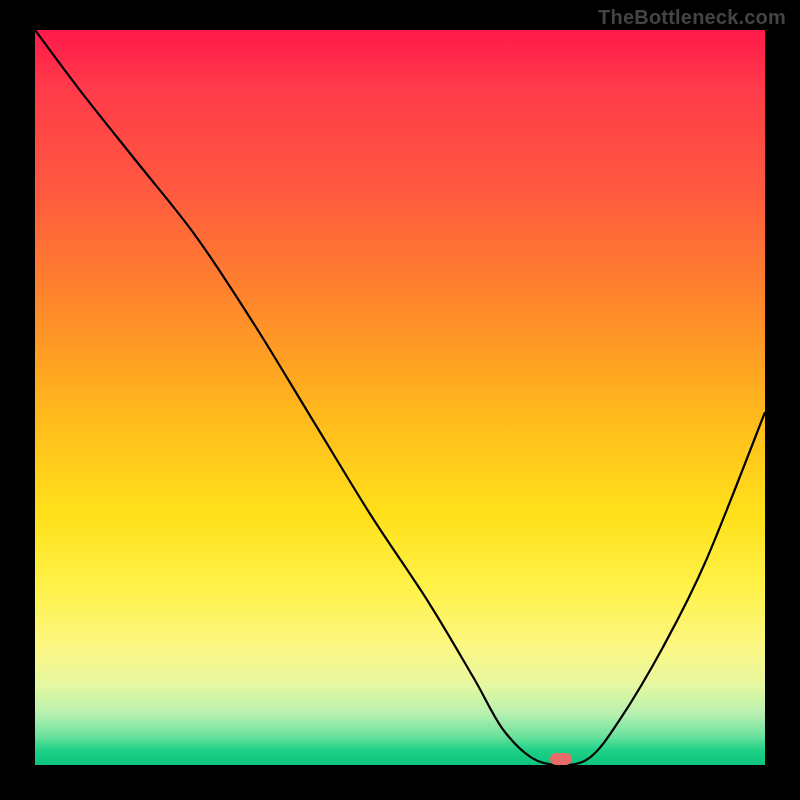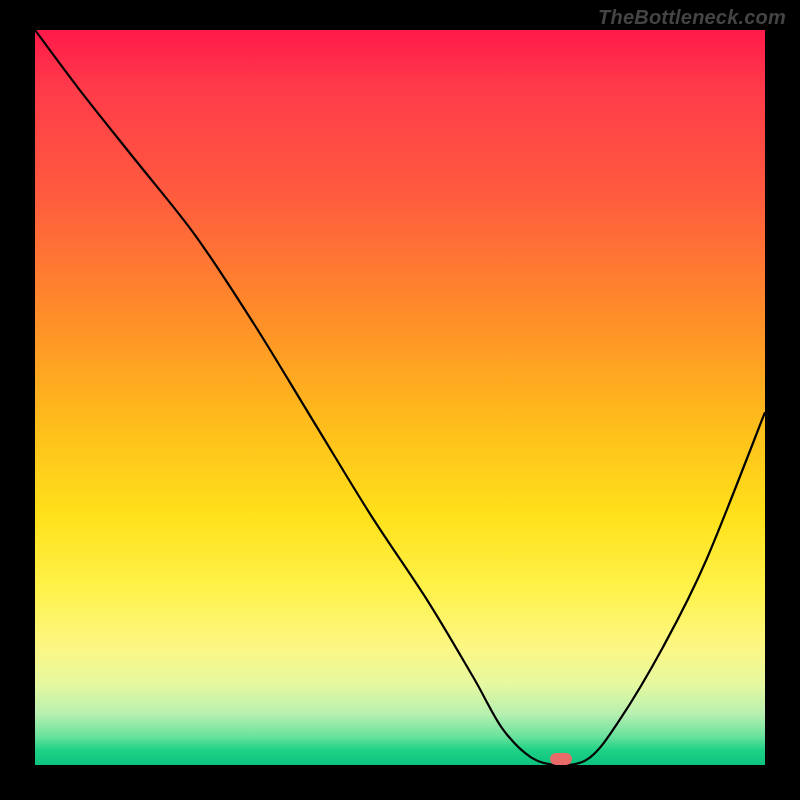--- a/index.html
+++ b/index.html
@@ -18,21 +18,20 @@
   }
   .watermark {
     position: absolute;
     top: 6px;
     right: 14px;
     color: #444;
     font-size: 20px;
     font-weight: 600;
     letter-spacing: 0.2px;
     z-index: 10;
-    font-style: italic;
   }
   .plot {
     position: absolute;
     left: 35px;
     top: 30px;
     width: 730px;
     height: 735px;
     overflow: hidden;
   }
   .gradient {

